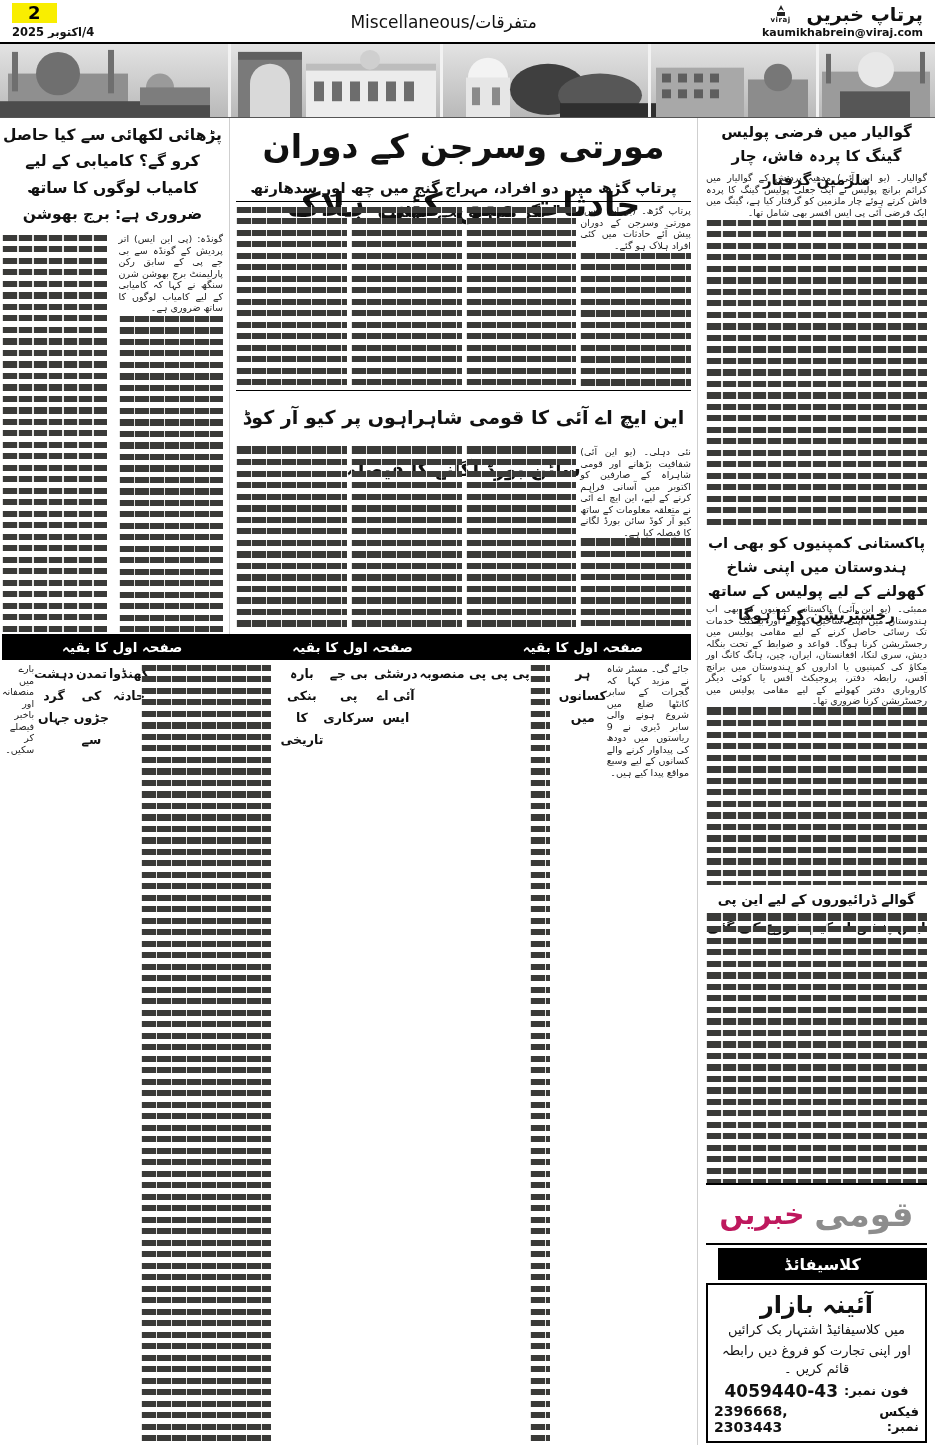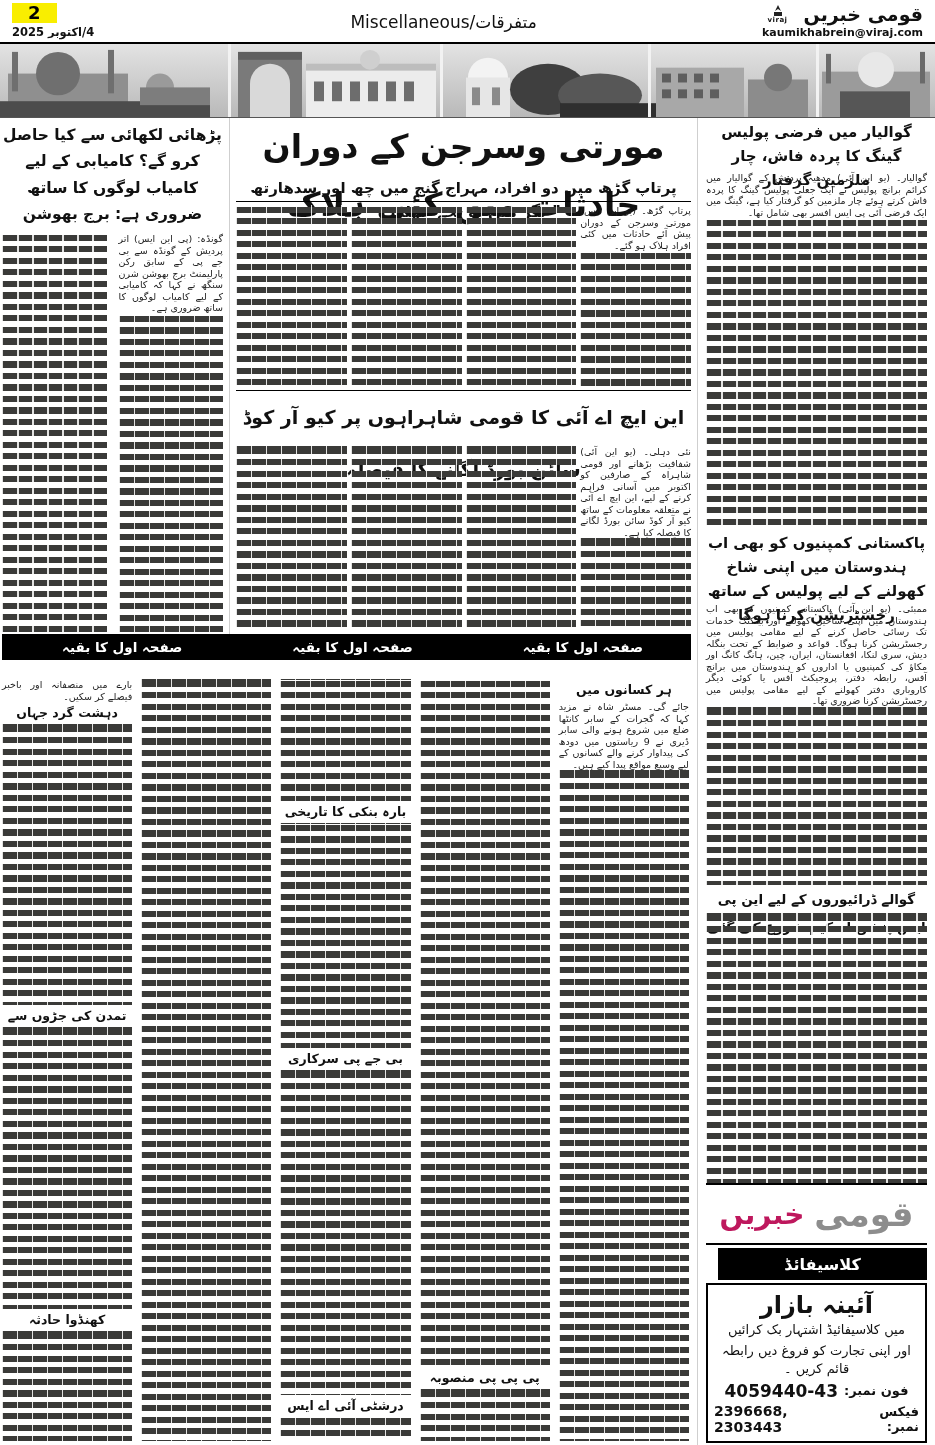--- a/index.html
+++ b/index.html
@@ -56,21 +56,21 @@
   .body2{flex:1;padding-bottom:2px;}
 
   
   .contbar{height:26px;background:#000;color:#fff;display:flex;align-items:center;
            justify-content:space-between;padding:0 48px 0 60px;direction:rtl;margin-left:2px;margin-right:6px;}
   .contbar span{font-weight:bold;font-size:13.5px;}
 
   
   .contzone{flex:1;display:grid;grid-template-columns:repeat(5,1fr);gap:9px;
             direction:ltr;padding:3px 8px 6px 2px;}
-  .ccol{display:flex;flex-direction:column;min-width:0;margin-top:16px;}
+  .ccol{display:flex;min-width:0;}
   .subhead{direction:rtl;text-align:center;font-weight:bold;font-size:12.5px;line-height:22px;height:22px;}
 
   
   .lead{direction:rtl;text-align:justify;font-size:9.5px;line-height:11.5px;color:#1c1c1c;}
   .tx{
     background-image:
       repeating-linear-gradient(90deg, rgba(255,255,255,.85) 0 1.5px, rgba(255,255,255,0) 1.5px 15px),
       repeating-linear-gradient(180deg, #3a3a38 0 6px, rgba(0,0,0,0) 6px 11.5px);
     background-position:0 2px;
   }
@@ -115,21 +115,21 @@
     </div>
     <div class="hdr-center">متفرقات/Miscellaneous</div>
     <div class="hdr-right">
       <div class="masthead">
         <span class="viraj">
           <svg width="14" height="12" viewBox="0 0 14 12">
               <path d="M7 0 L10 6 L7 4 L4 6 Z M3 7 h8 v4 h-8 Z" fill="#222"></path>
             </svg>
           <span class="viraj-name">viraj</span>
         </span>
-        <span class="mast-title">قومی خبریں</span>
+        <span class="mast-title">پرتاپ خبریں</span>
       </div>
       <div class="mast-email">kaumikhabrein@viraj.com</div>
     </div>
   </div>
 
   <div class="banner">
     <svg viewBox="0 0 935 74" preserveAspectRatio="none">
       <defs>
         <linearGradient id="sky" x1="0" y1="0" x2="0" y2="1">
           <stop offset="0" stop-color="#e3e3e3"></stop>

